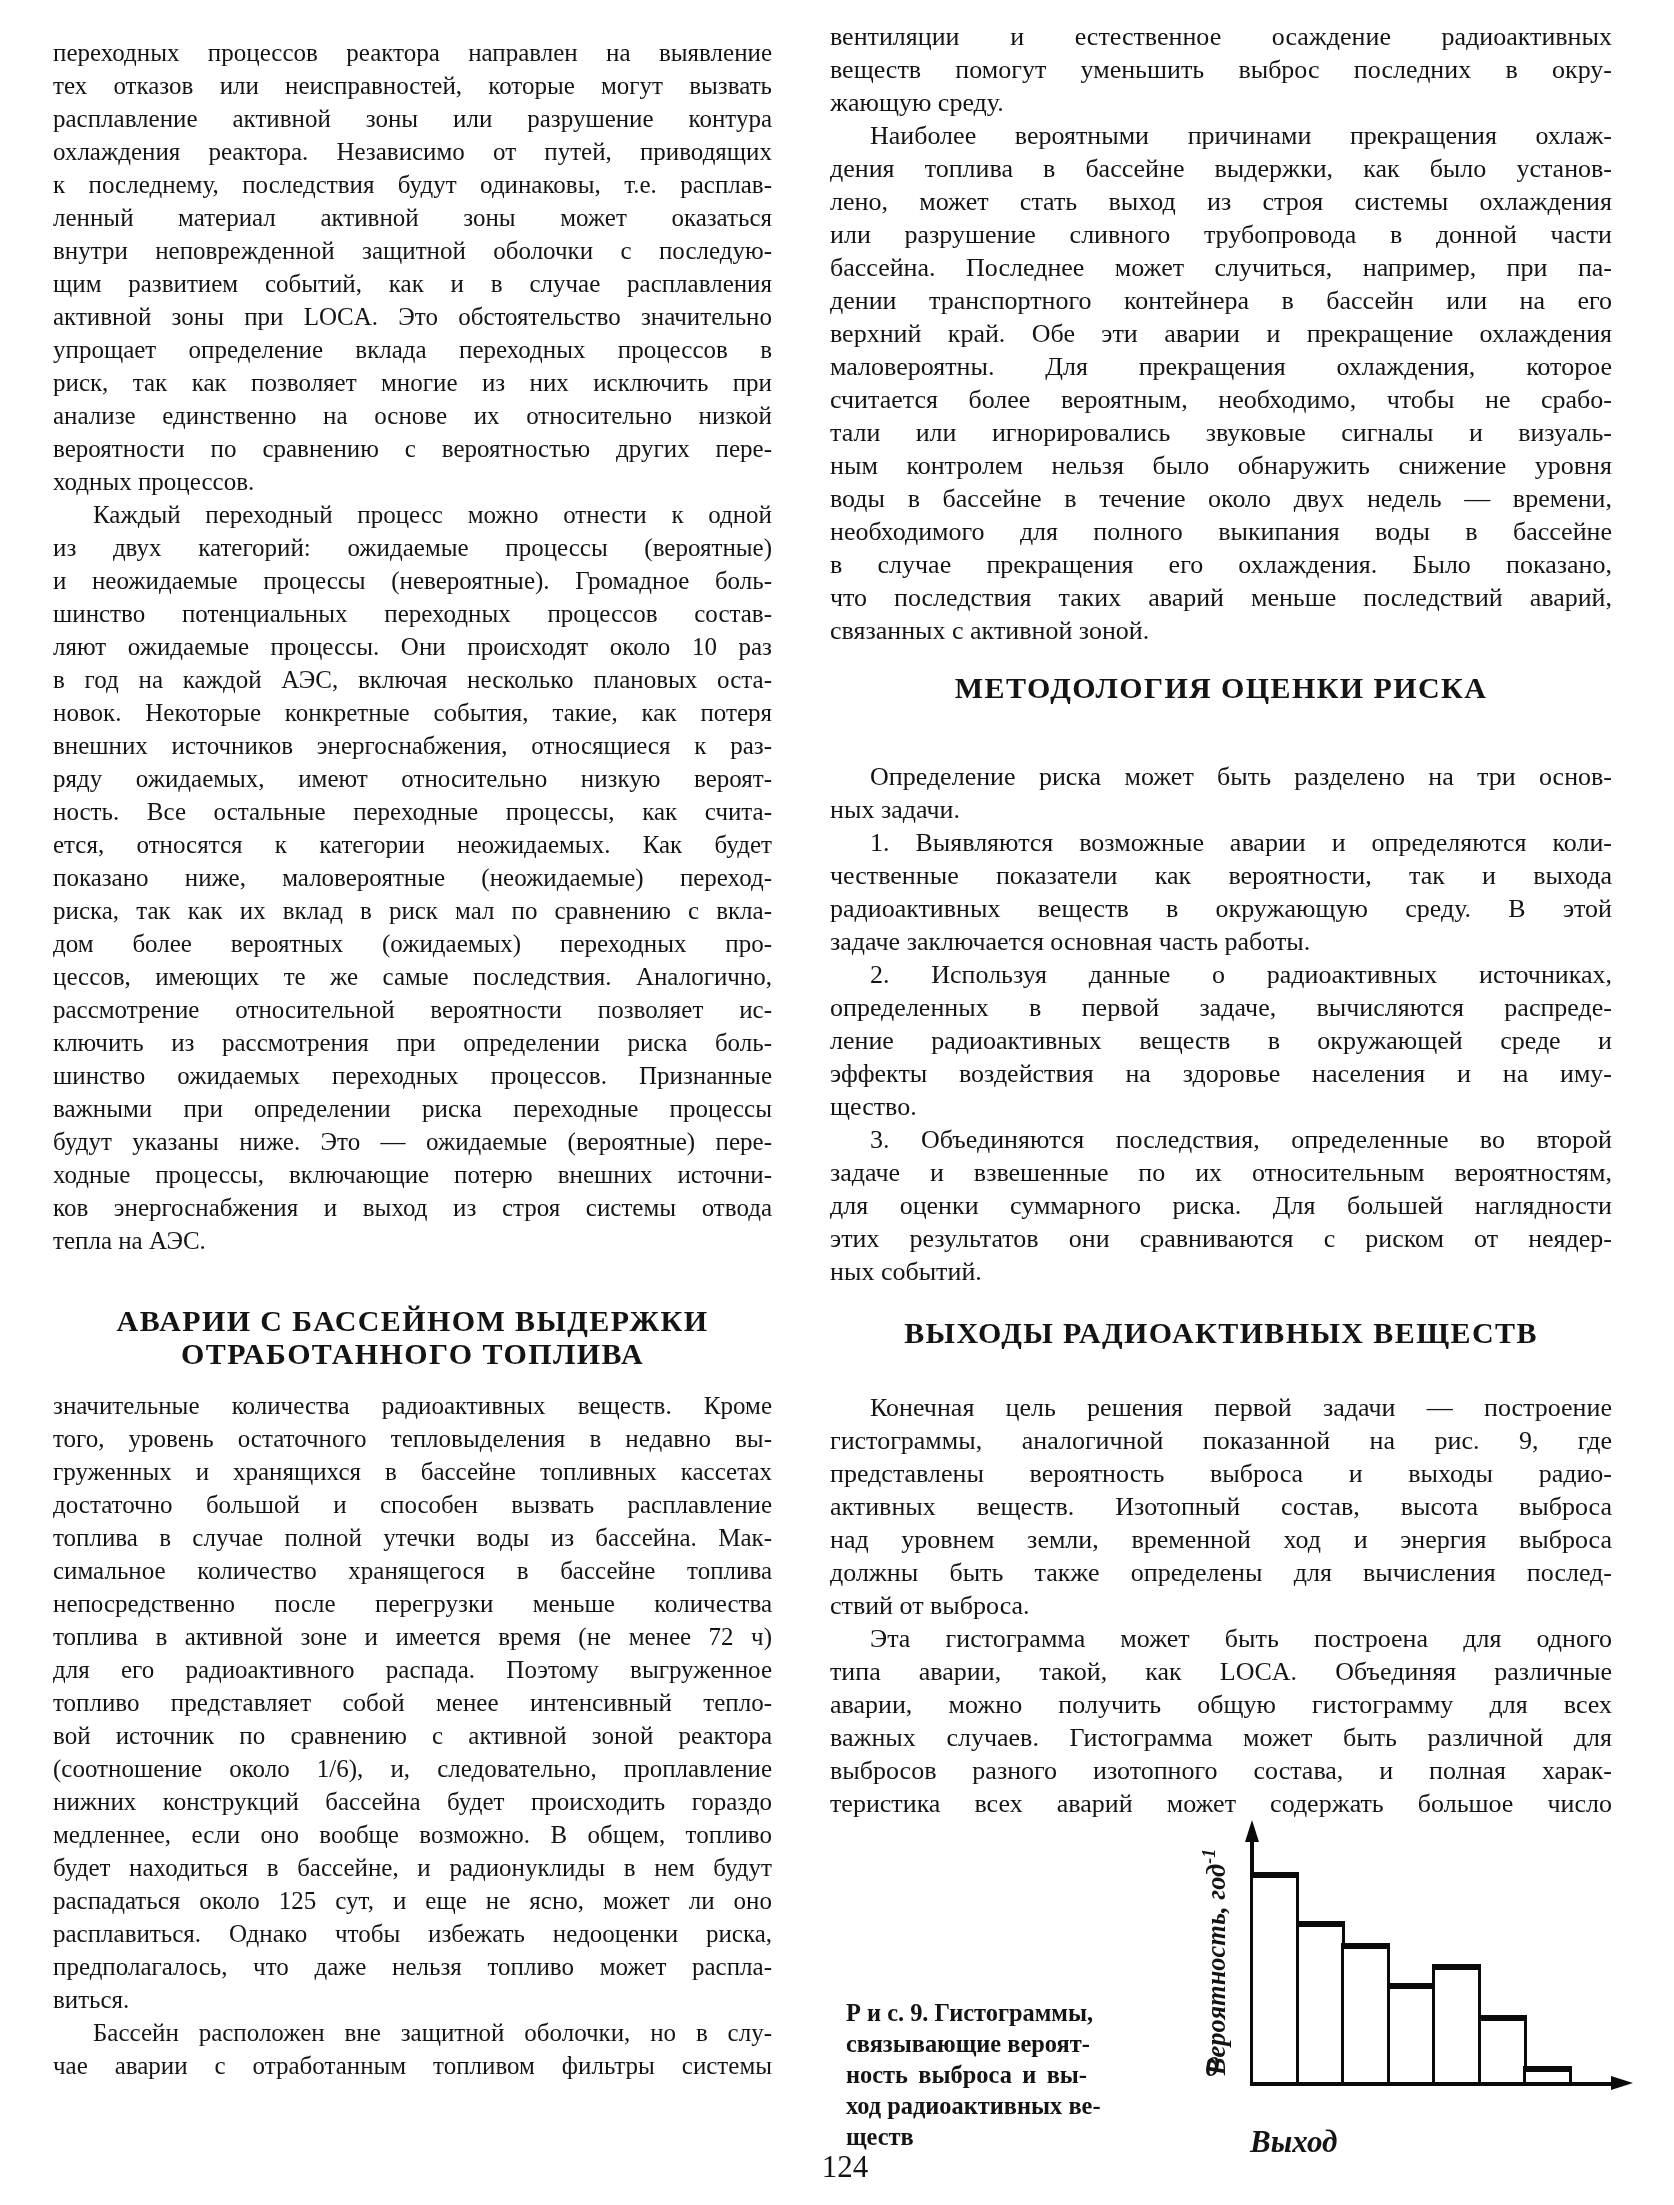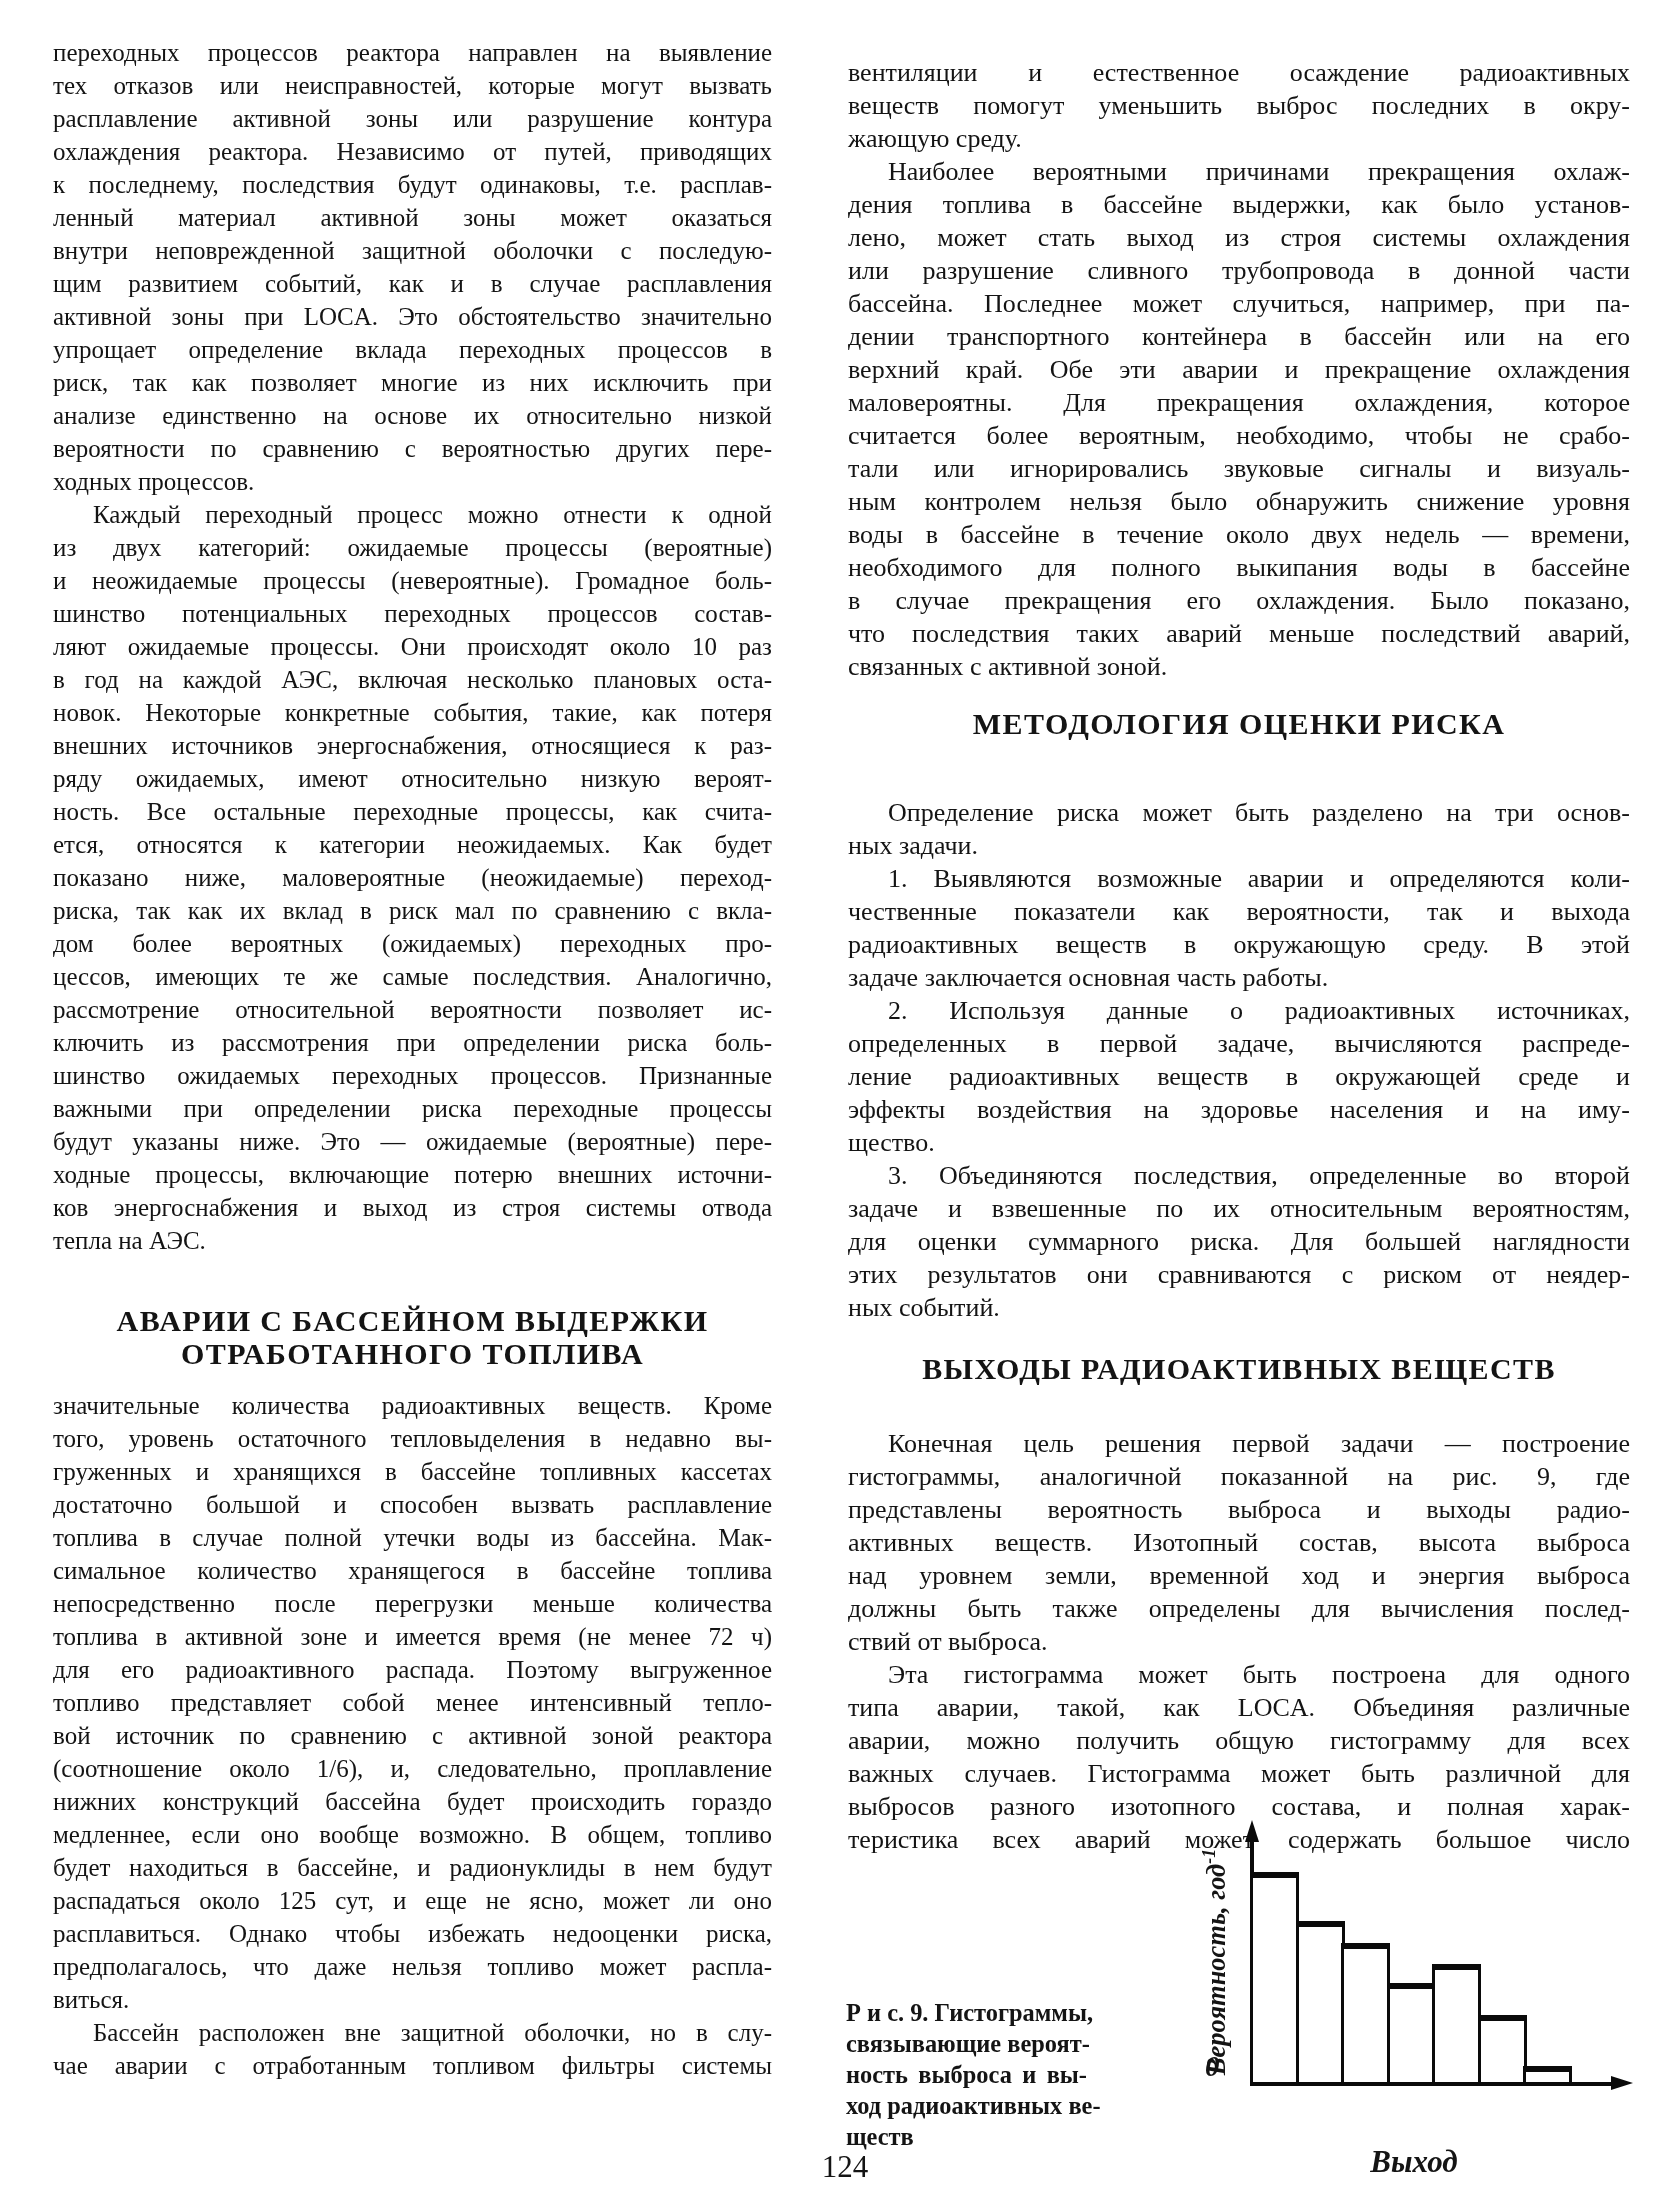--- a/index.html
+++ b/index.html
@@ -7,21 +7,21 @@
     position: relative;
     width: 1675px;
     height: 2205px;
     background: #ffffff;
     font-family: "Liberation Serif", serif;
     color: #141414;
     overflow: hidden;
   }
   .col { position: absolute; top: 19.5px; }
   .col-left  { left: 53px;   width: 719px; font-size: 25px; margin-top: 16px; }
-  .col-right { left: 848px; width: 782px; font-size: 26px; margin-top: 36px; }
+  .col-right { left: 830px; width: 782px; font-size: 26px; }
   .line {
     line-height: 33px;
     text-align: justify;
     text-align-last: justify;
     white-space: nowrap;
   }
   .line.lastline { text-align-last: left; }
   .line.indent { text-indent: 40px; }
   .heading .line {
     text-align: center;
@@ -55,22 +55,22 @@
   }
   .bar + .bar { margin-left: -3.5px; }
   .fig-ylabel {
     position: absolute; left: 40px; top: 264px;
     transform: rotate(-90deg); transform-origin: 0 0;
     width: 244px; text-align: center; white-space: nowrap;
     font-style: italic; font-size: 26.5px; font-weight: bold;
   }
   .fig-ylabel sup { font-size: 18px; }
   .fig-xlabel {
-    position: absolute; left: 91px; top: 324px; width: 328px;
-    text-align: center; font-style: italic; font-size: 31px; font-weight: bold;
+    position: absolute; left: 91px; top: 304px; width: 328px;
+    text-align: left; font-style: italic; font-size: 31px; font-weight: bold;
   }
   .fig-zero { position: absolute; left: 46px; top: 230px; font-style: italic; font-size: 29px; font-weight: bold; }
   .page-num { position: absolute; left: 789px; top: 2149px; width: 112px; text-align: center; font-size: 31px; }
 </style>
 </head>
 <body>
 
 <div class="page" data-name="book-page-scan">
 
   <div class="col col-left" data-name="left-column">

